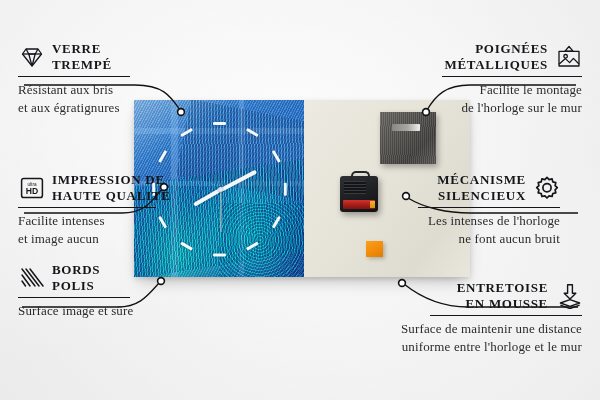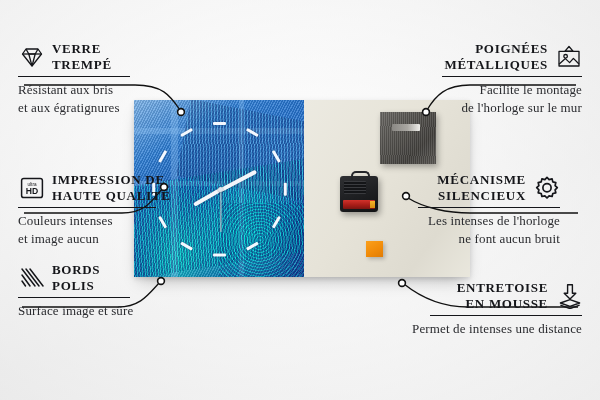--- a/index.html
+++ b/index.html
@@ -339,21 +339,21 @@
           <text x="12" y="18.4" text-anchor="middle" font-family="Liberation Sans, sans-serif" font-size="8.6" font-weight="bold" fill="currentColor">HD</text>
         </svg>
       </span>
       <span class="feat-title">
         <span>IMPRESSION DE</span><br>
         <span>HAUTE QUALITÉ</span>
       </span>
     </div>
     <div class="feat-rule"></div>
     <div class="feat-sub">
-      <span>Couleurs intenses</span><br>
+      <span>Facilite intenses</span><br>
       <span>et image aucun</span>
     </div>
   </div>
 
   <div class="feature left" id="f-bords" style="left:18px; top:262px;">
     <div class="feat-head">
       <span class="icon-box">
         <svg width="24" height="22" viewBox="0 0 24 22">
           <g fill="none" stroke="currentColor" stroke-width="1.5" stroke-linecap="round">
             <path d="M2,2 L15,19"></path>
@@ -436,17 +436,18 @@
           </g>
         </svg>
       </span>
       <span class="feat-title">
         <span>ENTRETOISE</span><br>
         <span>EN MOUSSE</span>
       </span>
     </div>
     <div class="feat-rule"></div>
     <div class="feat-sub">
-      <span>Permet de intenses une distance</span><br>
+      <span>Surface de maintenir une distance</span><br>
+      <span>uniforme entre l'horloge et le mur</span>
     </div>
   </div>
 
 </div>
 
 </body></html>

